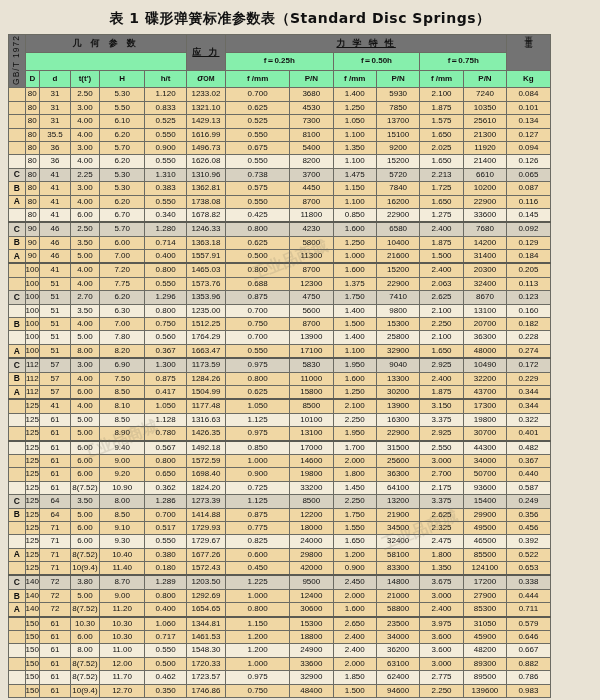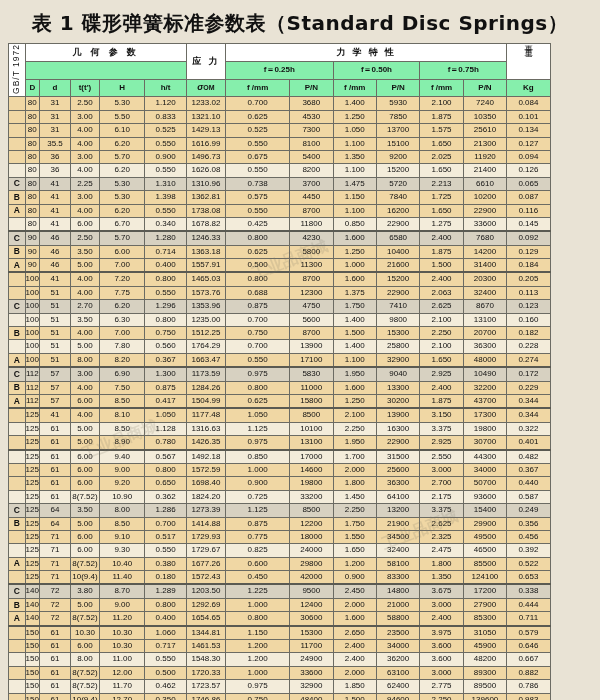--- a/index.html
+++ b/index.html
@@ -11,21 +11,21 @@
     overflow:hidden;
   }
   .page{
     width:600px;height:700px;
     box-sizing:border-box;
     padding:6px 8px 4px 8px;
     background:#e9e3d5;
     position:relative;
   }
   .title{
-    font-size:20px;
+    font-size:14px;
     font-weight:bold;
     text-align:center;
     letter-spacing:0.5px;
     padding:4px 0 6px 0;
     color:#111;
   }
   table{
     border-collapse:collapse;
     width:584px;
     table-layout:fixed;
@@ -35,21 +35,21 @@
     border:1px solid #6b6b63;
     padding:0;
     text-align:center;
     vertical-align:middle;
     line-height:1.05;
     height:12.4px;
     font-weight:normal;
     color:#111;
   }
   .hdr td{
-    background:#ffffff;
+    background:#737373;
     font-weight:bold;
     font-size:9px;
     text-align:center;
   }
   .hdr2 td{
     background:#86efac;
     font-weight:bold;
     font-size:8px;
   }
   .rowtan td{background:#f0d7a4;}
@@ -63,21 +63,21 @@
     writing-mode:vertical-rl;
     text-orientation:mixed;
     transform:rotate(180deg);
     font-size:8.5px;
     letter-spacing:1px;
     white-space:nowrap;
     font-weight:normal;
   }
   .cjk{font-family:"DejaVu Sans", sans-serif;}
   .big{font-size:11px;letter-spacing:3px;font-weight:bold;}
-  .mid{font-size:10px;letter-spacing:2px;font-weight:bold;}
+  .mid{font-size:10px;letter-spacing:2px;font-weight:bold;text-decoration:underline;}
   .sigma{font-style:italic;font-size:9px;}
   .sub{font-size:7px;}
   .wm{
     position:absolute;
     left:0;top:0;width:600px;height:700px;
     pointer-events:none;
     overflow:hidden;
   }
   .wm span{
     position:absolute;
@@ -259,21 +259,21 @@
           <td>2.213</td>
           <td>6610</td>
           <td>0.065</td>
         </tr>
         <tr class="rowtan">
           <td class="grp">B</td>
           <td>80</td>
           <td>41</td>
           <td>3.00</td>
           <td>5.30</td>
-          <td>1.398</td>
+          <td>0.383</td>
           <td>1362.81</td>
           <td>0.575</td>
           <td>4450</td>
           <td>1.150</td>
           <td>7840</td>
           <td>1.725</td>
           <td>10200</td>
           <td>0.087</td>
         </tr>
         <tr class="rowtan">
@@ -790,21 +790,21 @@
         </tr>
         <tr class="rowtan">
           <td class="grp"></td>
           <td>150</td>
           <td>61</td>
           <td>6.00</td>
           <td>10.30</td>
           <td>0.717</td>
           <td>1461.53</td>
           <td>1.200</td>
-          <td>11700</td>
+          <td>18800</td>
           <td>2.400</td>
           <td>34000</td>
           <td>3.600</td>
           <td>45900</td>
           <td>0.646</td>
         </tr>
         <tr class="rowcream">
           <td class="grp"></td>
           <td>150</td>
           <td>61</td>

